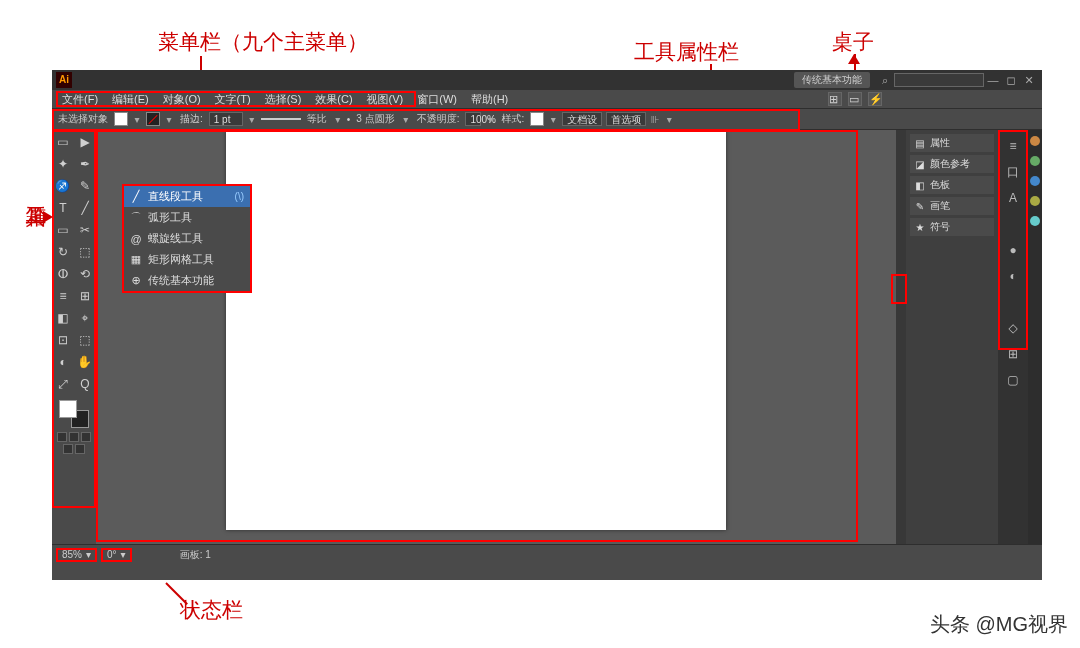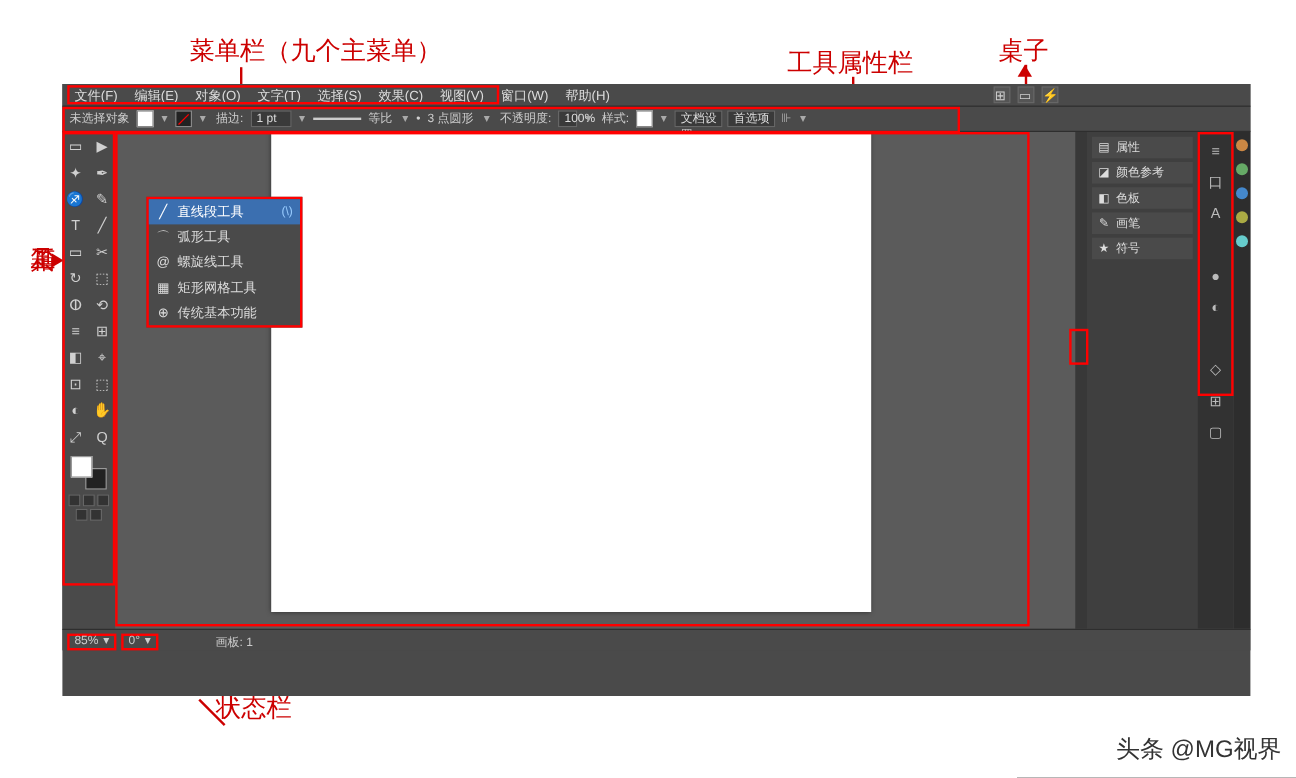--- a/index.html
+++ b/index.html
@@ -296,49 +296,59 @@
     color: #333;
   }
 </style>
 </head>
 <body>
 
 <div class="anno" style="left:158px; top:28px">菜单栏（九个主菜单）</div>
 <div class="anno-line" style="left:200px; top:56px; width:2px; height:20px"></div>
 <div class="anno-arrow" style="left:194px; top:76px"></div>
 
-<div class="anno" style="left:656px; top:38px">工具属性栏</div>
+<div class="anno" style="left:634px; top:38px">工具属性栏</div>
 <div class="anno-line" style="left:710px; top:64px; width:2px; height:32px"></div>
 <div class="anno-arrow" style="left:704px; top:96px"></div>
 
 <div class="anno" style="left:832px; top:28px">桌子</div>
 <div class="anno-line" style="left:854px; top:54px; width:2px; height:320px"></div>
 <div class="anno-arrow" style="left:848px; top:54px; transform: rotate(180deg)"></div>
 
 <div class="anno vtext" style="left:22px; top:190px">工具箱</div>
 <div class="anno-arrow" style="left:42px; top:212px; transform: rotate(-90deg)"></div>
 
 <div class="anno" style="left:483px; top:330px">画</div>
 <div class="anno" style="left:483px; top:356px">板</div>
 
 <div class="anno small" style="left:152px; top:306px">长按/右击</div>
 <div class="anno-line" style="left:196px; top:300px; width:2px; height:8px"></div>
 <div class="anno-arrow" style="left:190px; top:292px; transform: rotate(180deg)"></div>
 
-<div class="anno" style="left:180px; top:576px">状态栏</div>
+<div class="anno" style="left:180px; top:596px">状态栏</div>
 <div class="anno-line" style="left:166px; top:582px; width:30px; height:2px; transform: rotate(45deg)"></div>
 
 <div class="anno small" style="left:750px; top:340px">滑条</div>
 <div class="anno-arrow" style="left:790px; top:345px; transform: rotate(-90deg)"></div>
 
 <div class="anno small vtext" style="left:946px; top:258px; letter-spacing:2px">属性面板</div>
 <div class="anno-arrow" style="left:962px; top:266px; transform: rotate(-90deg)"></div>
 
 <div class="app">
 
+  <div class="titlebar">
+    <div class="ai-logo">Ai</div>
+    <div class="spacer"></div>
+    <div class="workspace-switch">传统基本功能</div>
+    <div class="icon-btn">⌕</div>
+    <div class="num-input" style="width:90px" placeholder="搜索 Adobe Stock"></div>
+    <div class="icon-btn">—</div>
+    <div class="icon-btn">◻</div>
+    <div class="icon-btn">✕</div>
+  </div>
 
   <div class="menubar">
     <span>文件(F)</span>
     <span>编辑(E)</span>
     <span>对象(O)</span>
     <span>文字(T)</span>
     <span>选择(S)</span>
     <span>效果(C)</span>
     <span>视图(V)</span>
     <span>窗口(W)</span>

